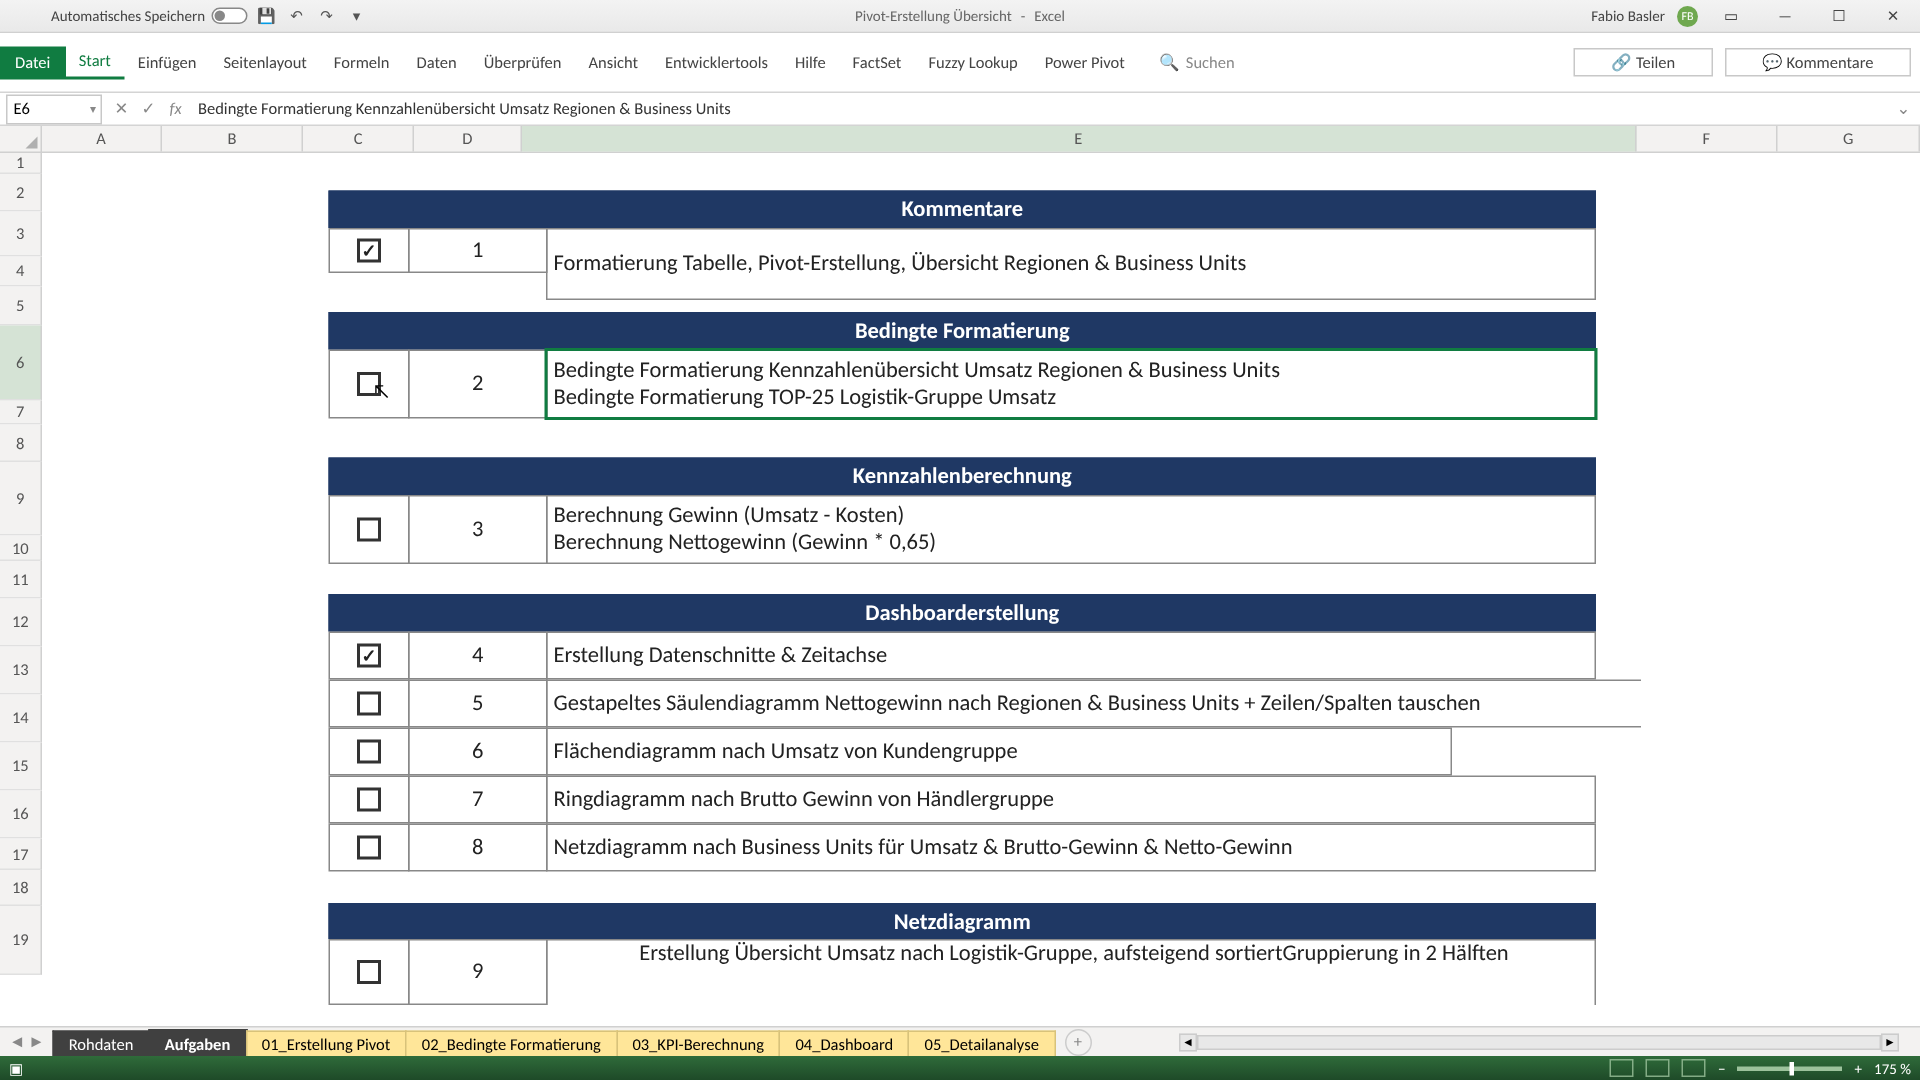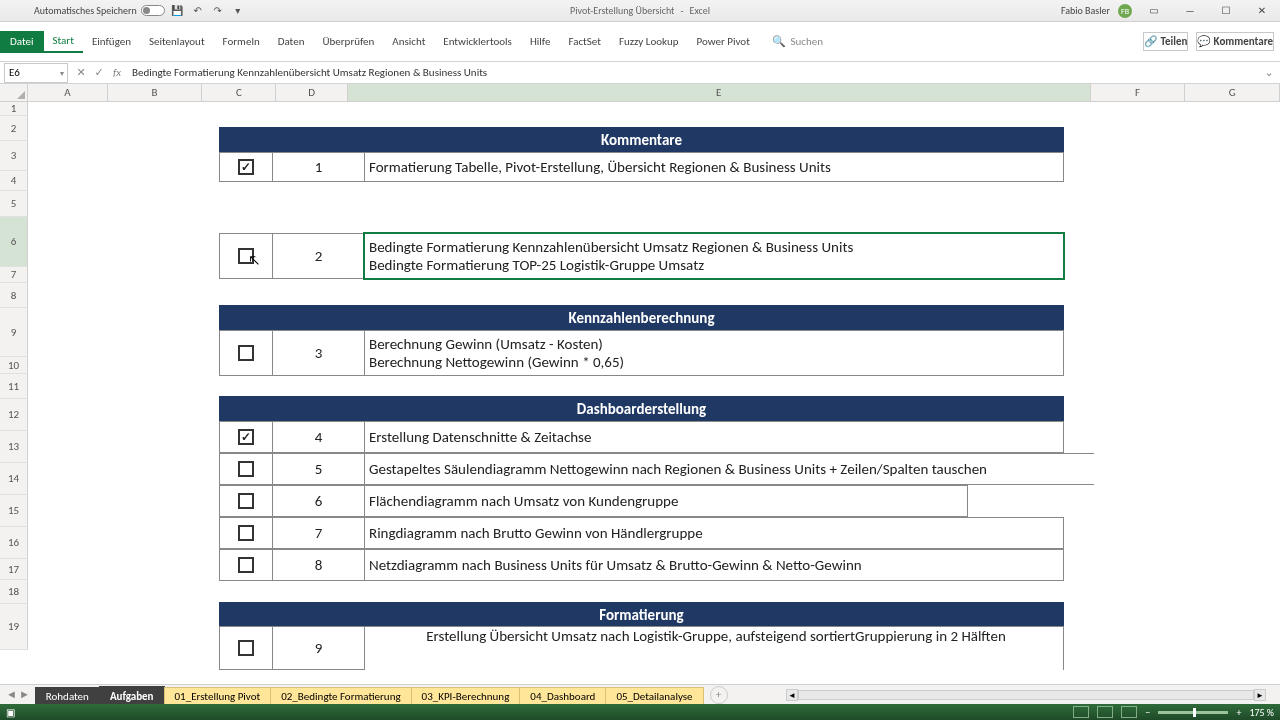--- a/index.html
+++ b/index.html
@@ -17,21 +17,21 @@
 .avatar { width:14px; height:14px; border-radius:50%; background:#6fa84f; color:#fff; font-size:8px; display:flex; align-items:center; justify-content:center;}
 .win-btn { width:28px; height:18px; display:flex; align-items:center; justify-content:center; color:#444;}
 
 
 .ribbon { height:40px; background:#fff; display:flex; align-items:center; font-size:11px; color:#444; border-bottom:1px solid #d4d4d4; position:relative;}
 .ribbon-file { background:#107c41; color:#fff; padding:4px 10px; height:22px; display:flex; align-items:center;}
 .ribbon-tab { padding:4px 9px; height:22px; display:flex; align-items:center; cursor:default;}
 .ribbon-tab.active { border-bottom:2px solid #107c41; color:#107c41;}
 .ribbon .search { margin-left:14px; display:flex; align-items:center; gap:4px; color:#888;}
 .ribbon .rright { position:absolute; right:6px; display:flex; gap:8px; align-items:center;}
-.rbtn { border:1px solid #c8c8c8; padding:2px 0; font-size:11px; background:#fff;font-weight:bold;}
+.rbtn { border:1px solid #c8c8c8; padding:2px 24px; font-size:11px; background:#fff;}
 
 
 .fbar { height:22px; display:flex; align-items:center; border-bottom:1px solid #d4d4d4; font-size:11px;}
 .namebox { width:64px; height:20px; border:1px solid #c8c8c8; margin-left:4px; padding-left:4px; display:flex; align-items:center; position:relative;}
 .namebox::after{ content:"▾"; position:absolute; right:3px; font-size:8px; color:#888;}
 .fx-icons { display:flex; gap:4px; margin:0 6px; color:#888;}
 .fx-icons span{ width:14px; text-align:center;}
 .formula { flex:1; padding-left:2px; color:#333;}
 .fbar .expand { width:14px; text-align:center; color:#888; margin-right:4px;}
 
@@ -181,22 +181,23 @@
     </div>
 
   <div class="sheet">
       <div class="cells" id="cells">
 
     <div class="block section-header" style="left:191px; top:25px; width:845px; height:25px; line-height:25px;">Kommentare</div>
     <div class="block grid-cell center" style="left:191px; top:50px; width:54px; height:30px;">
           <span class="checkbox checked"></span>
         </div>
     <div class="block grid-cell center" style="left:244px; top:50px; width:93px; height:30px;">1</div>
-    <div class="block grid-cell text" style="left:336px; top:50px; width:700px; height:30px;">Formatierung Tabelle, Pivot-Erstellung, Übersicht Regionen &amp; Business Units</div>
-
+    <div class="block grid-cell text" style="left:336px; top:50px; width:700px; height:48px;">Formatierung Tabelle, Pivot-Erstellung, Übersicht Regionen &amp; Business Units</div>
+
+    <div class="block section-header" style="left:191px; top:106px; width:845px; height:25px; line-height:25px;">Bedingte Formatierung</div>
     <div class="block grid-cell center" style="left:191px; top:131px; width:54px; height:46px;">
           <span class="checkbox"></span>
         </div>
     <div class="block grid-cell center" style="left:244px; top:131px; width:93px; height:46px;">2</div>
     <div class="block grid-cell text sel-border" style="left:336px; top:131px; width:700px; height:46px; flex-direction:column; align-items:flex-start; justify-content:center;">
       <div>Bedingte Formatierung Kennzahlenübersicht Umsatz Regionen &amp; Business Units</div>
       <div>Bedingte Formatierung TOP-25 Logistik-Gruppe Umsatz</div>
     </div>
     <div class="cursor" style="left:222px; top:152px;"></div>
 
@@ -235,21 +236,21 @@
         </div>
     <div class="block grid-cell center" style="left:244px; top:415px; width:93px; height:32px;">7</div>
     <div class="block grid-cell text" style="left:336px; top:415px; width:700px; height:32px;">Ringdiagramm nach Brutto Gewinn von Händlergruppe</div>
 
     <div class="block grid-cell center" style="left:191px; top:447px; width:54px; height:32px;">
           <span class="checkbox"></span>
         </div>
     <div class="block grid-cell center" style="left:244px; top:447px; width:93px; height:32px;">8</div>
     <div class="block grid-cell text" style="left:336px; top:447px; width:700px; height:32px;">Netzdiagramm nach Business Units für Umsatz &amp; Brutto-Gewinn &amp; Netto-Gewinn</div>
 
-    <div class="block section-header" style="left:191px; top:500px; width:845px; height:24px; line-height:24px;">Formatierung</div>
+    <div class="block section-header" style="left:191px; top:500px; width:845px; height:24px; line-height:24px;">Netzdiagramm</div>
     <div class="block grid-cell center" style="left:191px; top:524px; width:54px; height:44px;">
           <span class="checkbox"></span>
         </div>
     <div class="block grid-cell center" style="left:244px; top:524px; width:93px; height:44px;">9</div>
     <div class="block grid-cell text" style="left:336px; top:524px; width:700px; height:44px; flex-direction:row; align-items:flex-start; justify-content:center; border-bottom:none;">
       <div>Erstellung Übersicht Umsatz nach Logistik-Gruppe, aufsteigend sortiert</div>
       <div>Gruppierung in 2 Hälften</div>
     </div>
 
   </div>

